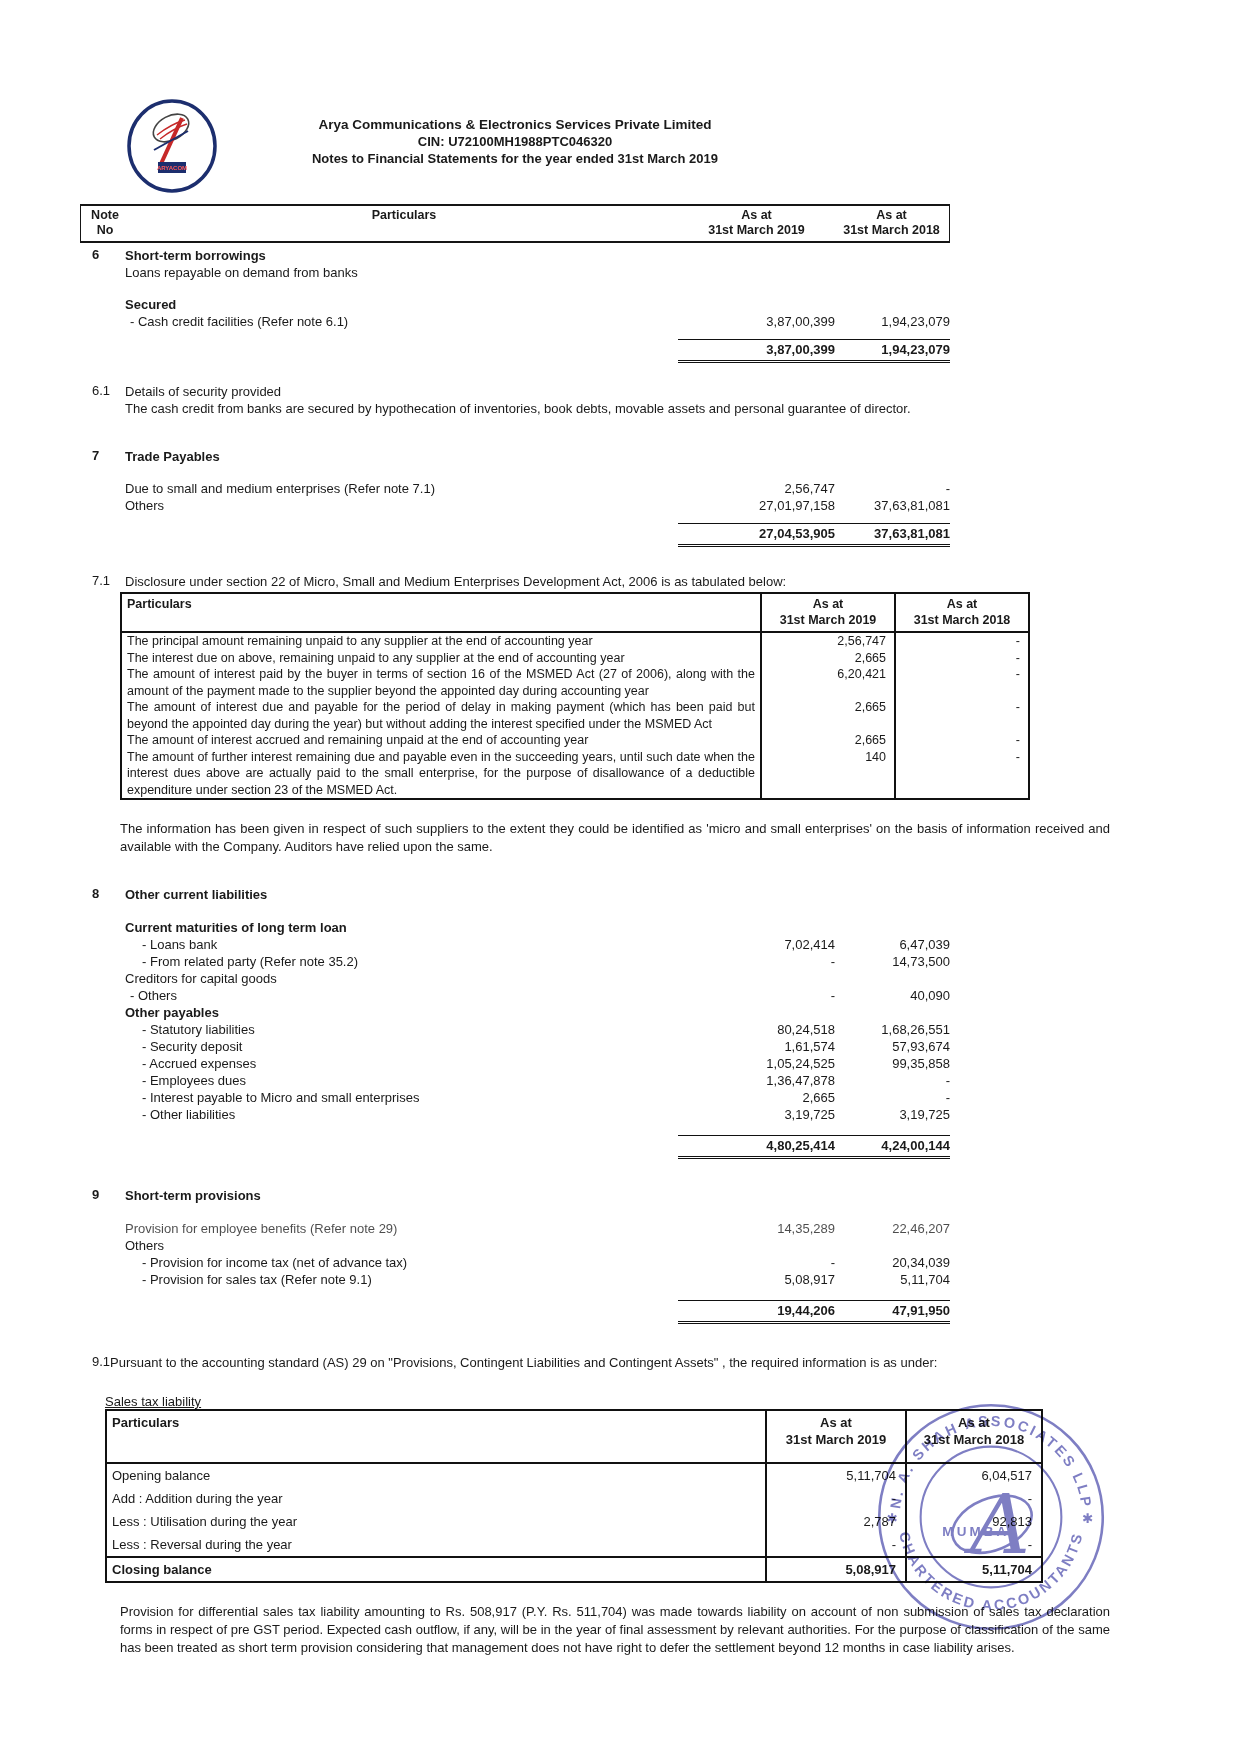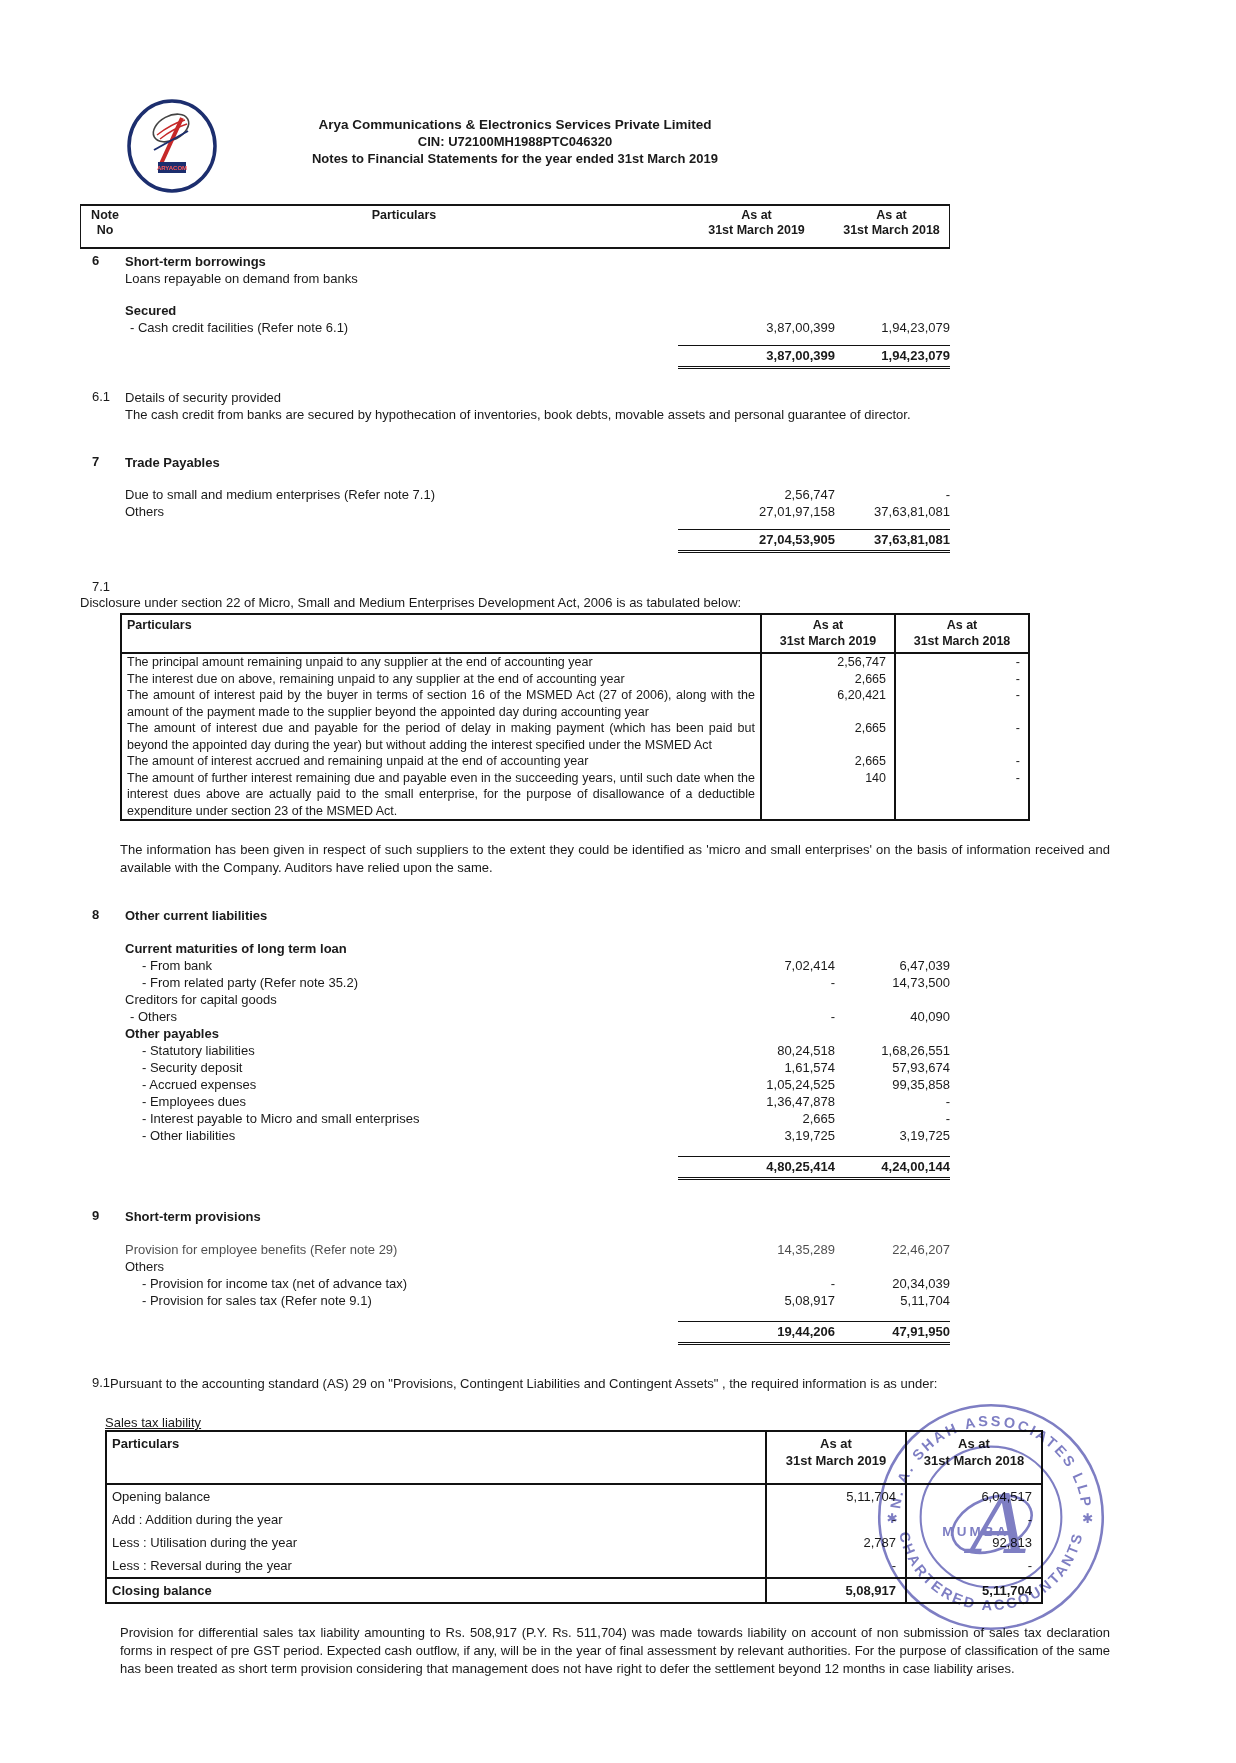--- a/index.html
+++ b/index.html
@@ -9,21 +9,21 @@
 
   
   .doc-header{position:relative;height:108px;}
   .logo-wrap{position:absolute;left:44px;top:2px;width:96px;height:96px;}
   .head-lines{text-align:center;padding-top:20px;line-height:17px;}
   .head-lines div{font-weight:bold;font-size:13.5px;}
   .head-lines .cin,.head-lines .doc-title{font-size:13px;}
 
   
   .main-cols{display:flex;border:1.5px solid #151515;border-top-width:2.5px;border-bottom-width:2.5px;
-             font-weight:bold;font-size:12.5px;line-height:15px;padding:2px 0 9px;}
+             font-weight:bold;font-size:12.5px;line-height:15px;padding:2px 0 3px;}
   .mc-note{width:48px;text-align:center;}
   .mc-part{flex:1;text-align:center;}
   .mc-a{width:155px;text-align:center;}
   .mc-b{width:115px;text-align:center;}
 
   
   .sec{display:flex;margin-top:0;}
   .sec .no{width:45px;padding-left:12px;font-size:13px;box-sizing:border-box;}
   .sec .no.b{font-weight:bold;}
   .sec .body{flex:1;}
@@ -162,21 +162,21 @@
         </div>
         <div class="total-row">
           <div class="total-amts">
             <span class="a19">27,04,53,905</span>
             <span class="a18">37,63,81,081</span>
           </div>
         </div>
       </div>
     </div>
 
-    <div class="sec" style="margin-top:26px;flex-direction:column;">
+    <div class="sec" style="margin-top:26px;">
       <div class="no">7.1</div>
       <div class="body">
         <div class="plain-title">Disclosure under section 22 of Micro, Small and Medium Enterprises Development Act, 2006 is as tabulated below:</div>
       </div>
     </div>
     <div class="msme-table" style="margin-top:2px;">
       <div class="mt-row mt-head">
         <div class="mt-part">Particulars</div>
         <div class="mt-a">
             <div>As at</div>
@@ -222,21 +222,21 @@
 
     <div class="sec" style="margin-top:30px;">
       <div class="no b">8</div>
       <div class="body">
         <div class="sec-title">Other current liabilities</div>
         <div style="margin-top:16px;">
           <div class="arow bold">
               <span class="lbl">Current maturities of long term loan</span>
             </div>
           <div class="arow">
-            <span class="lbl ind2">- From bank</span>
+            <span class="lbl ind2">- Loans bank</span>
             <span class="a19">7,02,414</span>
             <span class="a18">6,47,039</span>
           </div>
           <div class="arow">
             <span class="lbl ind2">- From related party (Refer note 35.2)</span>
             <span class="a19">-</span>
             <span class="a18">14,73,500</span>
           </div>
           <div class="arow">
               <span class="lbl">Creditors for capital goods</span>

